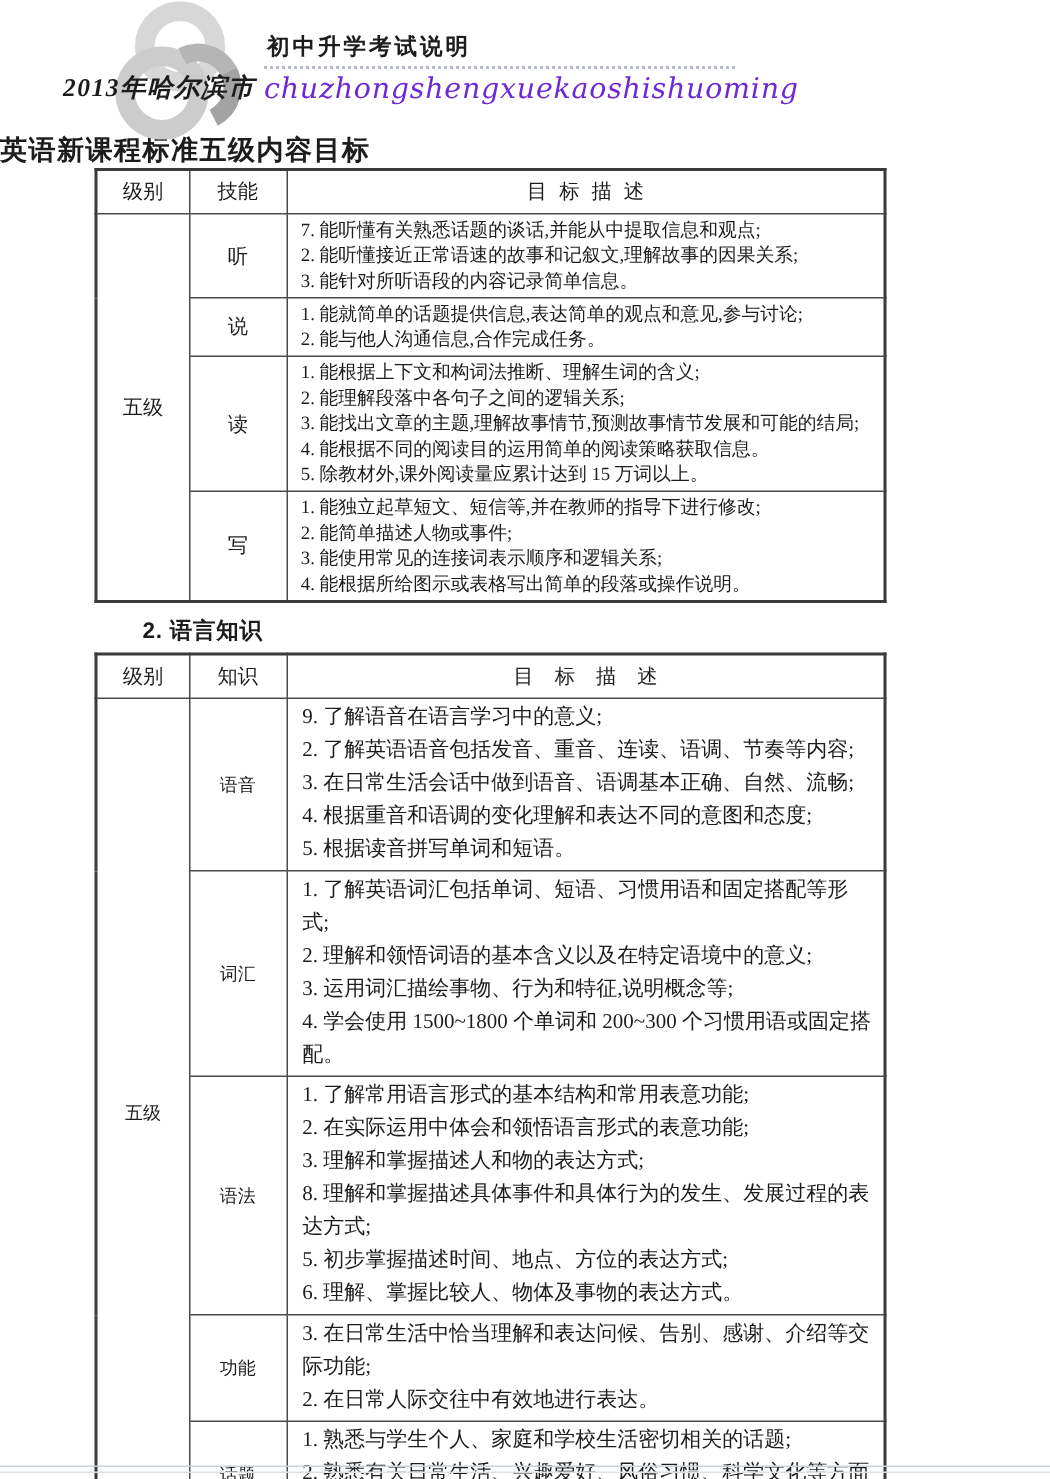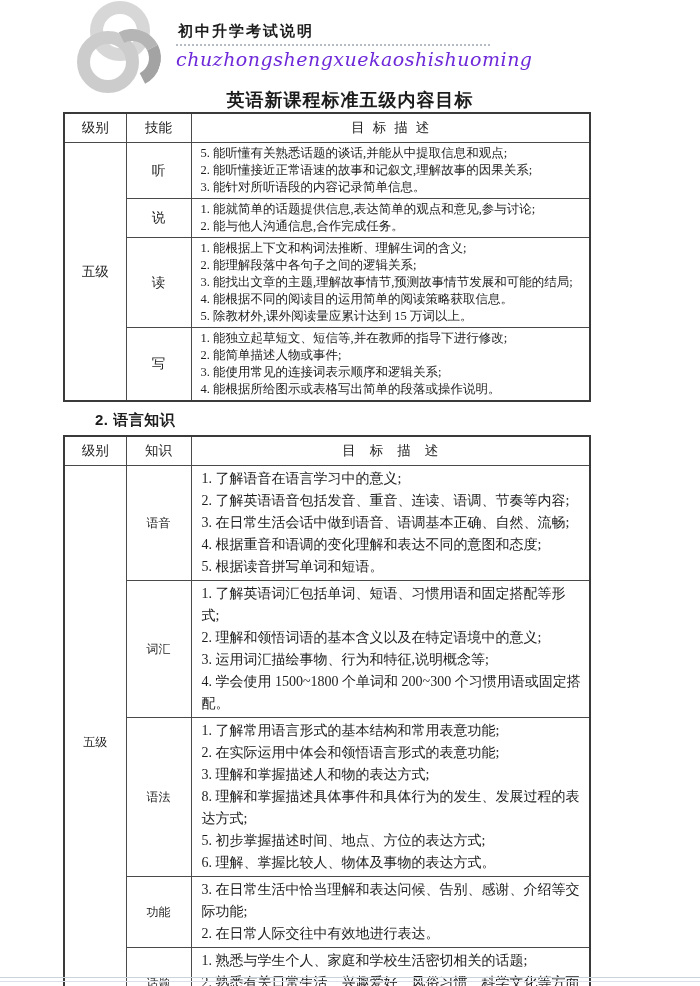--- a/index.html
+++ b/index.html
@@ -25,21 +25,21 @@
   }
   .dotline { position:absolute; left:176px; top:44px; width:314px; height:0;
     border-top:2px dotted #b6bcc6; }
   .pinyin {
     position:absolute; left:176px; top:48px; font-size:19px; font-style:italic;
     color:#6d28d9; letter-spacing:0.5px; font-family:"DejaVu Serif",serif;
     white-space:nowrap;
   }
   
   .main-title {
-    text-align:center; font-size:18px; font-weight:bold; letter-spacing:1px;
+    text-align:left; font-size:18px; font-weight:bold; letter-spacing:1px;
     font-family:Liberation Serif, serif; margin:2px 0 0 0;
   }
   .section-heading {
     font-size:15px; font-weight:bold; letter-spacing:0.5px;
     font-family:"Liberation Sans","DejaVu Sans",sans-serif;
     margin:9px 0 5px 95px;
   }
   
   table { border-collapse:collapse; margin-left:63px; width:528px;
           table-layout:fixed; border:2px solid #3a3a3a; }
@@ -62,20 +62,21 @@
 </style>
 </head>
 <body>
 
 <div class="page">
 
   <div class="header">
     <div class="ring ring1"></div>
     <div class="ring ring2"></div>
     <div class="ring ring3"></div>
+    <div class="year-city">2013年哈尔滨市</div>
     <div class="doc-title">初中升学考试说明</div>
     <div class="dotline"></div>
     <div class="pinyin">chuzhongshengxuekaoshishuoming</div>
   </div>
 
   <div class="main-title">英语新课程标准五级内容目标</div>
 
 
   <table class="t1">
     <colgroup>
@@ -86,21 +87,21 @@
     <tbody>
         <tr class="head">
       <td>级别</td>
       <td>技能</td>
       <td class="spread1">目标描述</td>
     </tr>
     <tr>
       <td class="label" rowspan="4">五级</td>
       <td class="label">听</td>
       <td class="desc">
-            <div>5. 能听懂有关熟悉话题的谈话,并能从中提取信息和观点;</div>
+            <div>7. 能听懂有关熟悉话题的谈话,并能从中提取信息和观点;</div>
             <div>2. 能听懂接近正常语速的故事和记叙文,理解故事的因果关系;</div>
             <div>3. 能针对所听语段的内容记录简单信息。</div>
           </td>
     </tr>
     <tr>
       <td class="label">说</td>
       <td class="desc">
             <div>1. 能就简单的话题提供信息,表达简单的观点和意见,参与讨论;</div>
             <div>2. 能与他人沟通信息,合作完成任务。</div>
           </td>
@@ -138,21 +139,21 @@
     <tbody>
         <tr class="head">
       <td>级别</td>
       <td>知识</td>
       <td class="spread2">目标描述</td>
     </tr>
     <tr>
       <td class="label" rowspan="5">五级</td>
       <td class="label">语音</td>
       <td class="desc">
-            <div>1. 了解语音在语言学习中的意义;</div>
+            <div>9. 了解语音在语言学习中的意义;</div>
             <div>2. 了解英语语音包括发音、重音、连读、语调、节奏等内容;</div>
             <div>3. 在日常生活会话中做到语音、语调基本正确、自然、流畅;</div>
             <div>4. 根据重音和语调的变化理解和表达不同的意图和态度;</div>
             <div>5. 根据读音拼写单词和短语。</div>
           </td>
     </tr>
     <tr>
       <td class="label">词汇</td>
       <td class="desc">
             <div>1. 了解英语词汇包括单词、短语、习惯用语和固定搭配等形式;</div>

